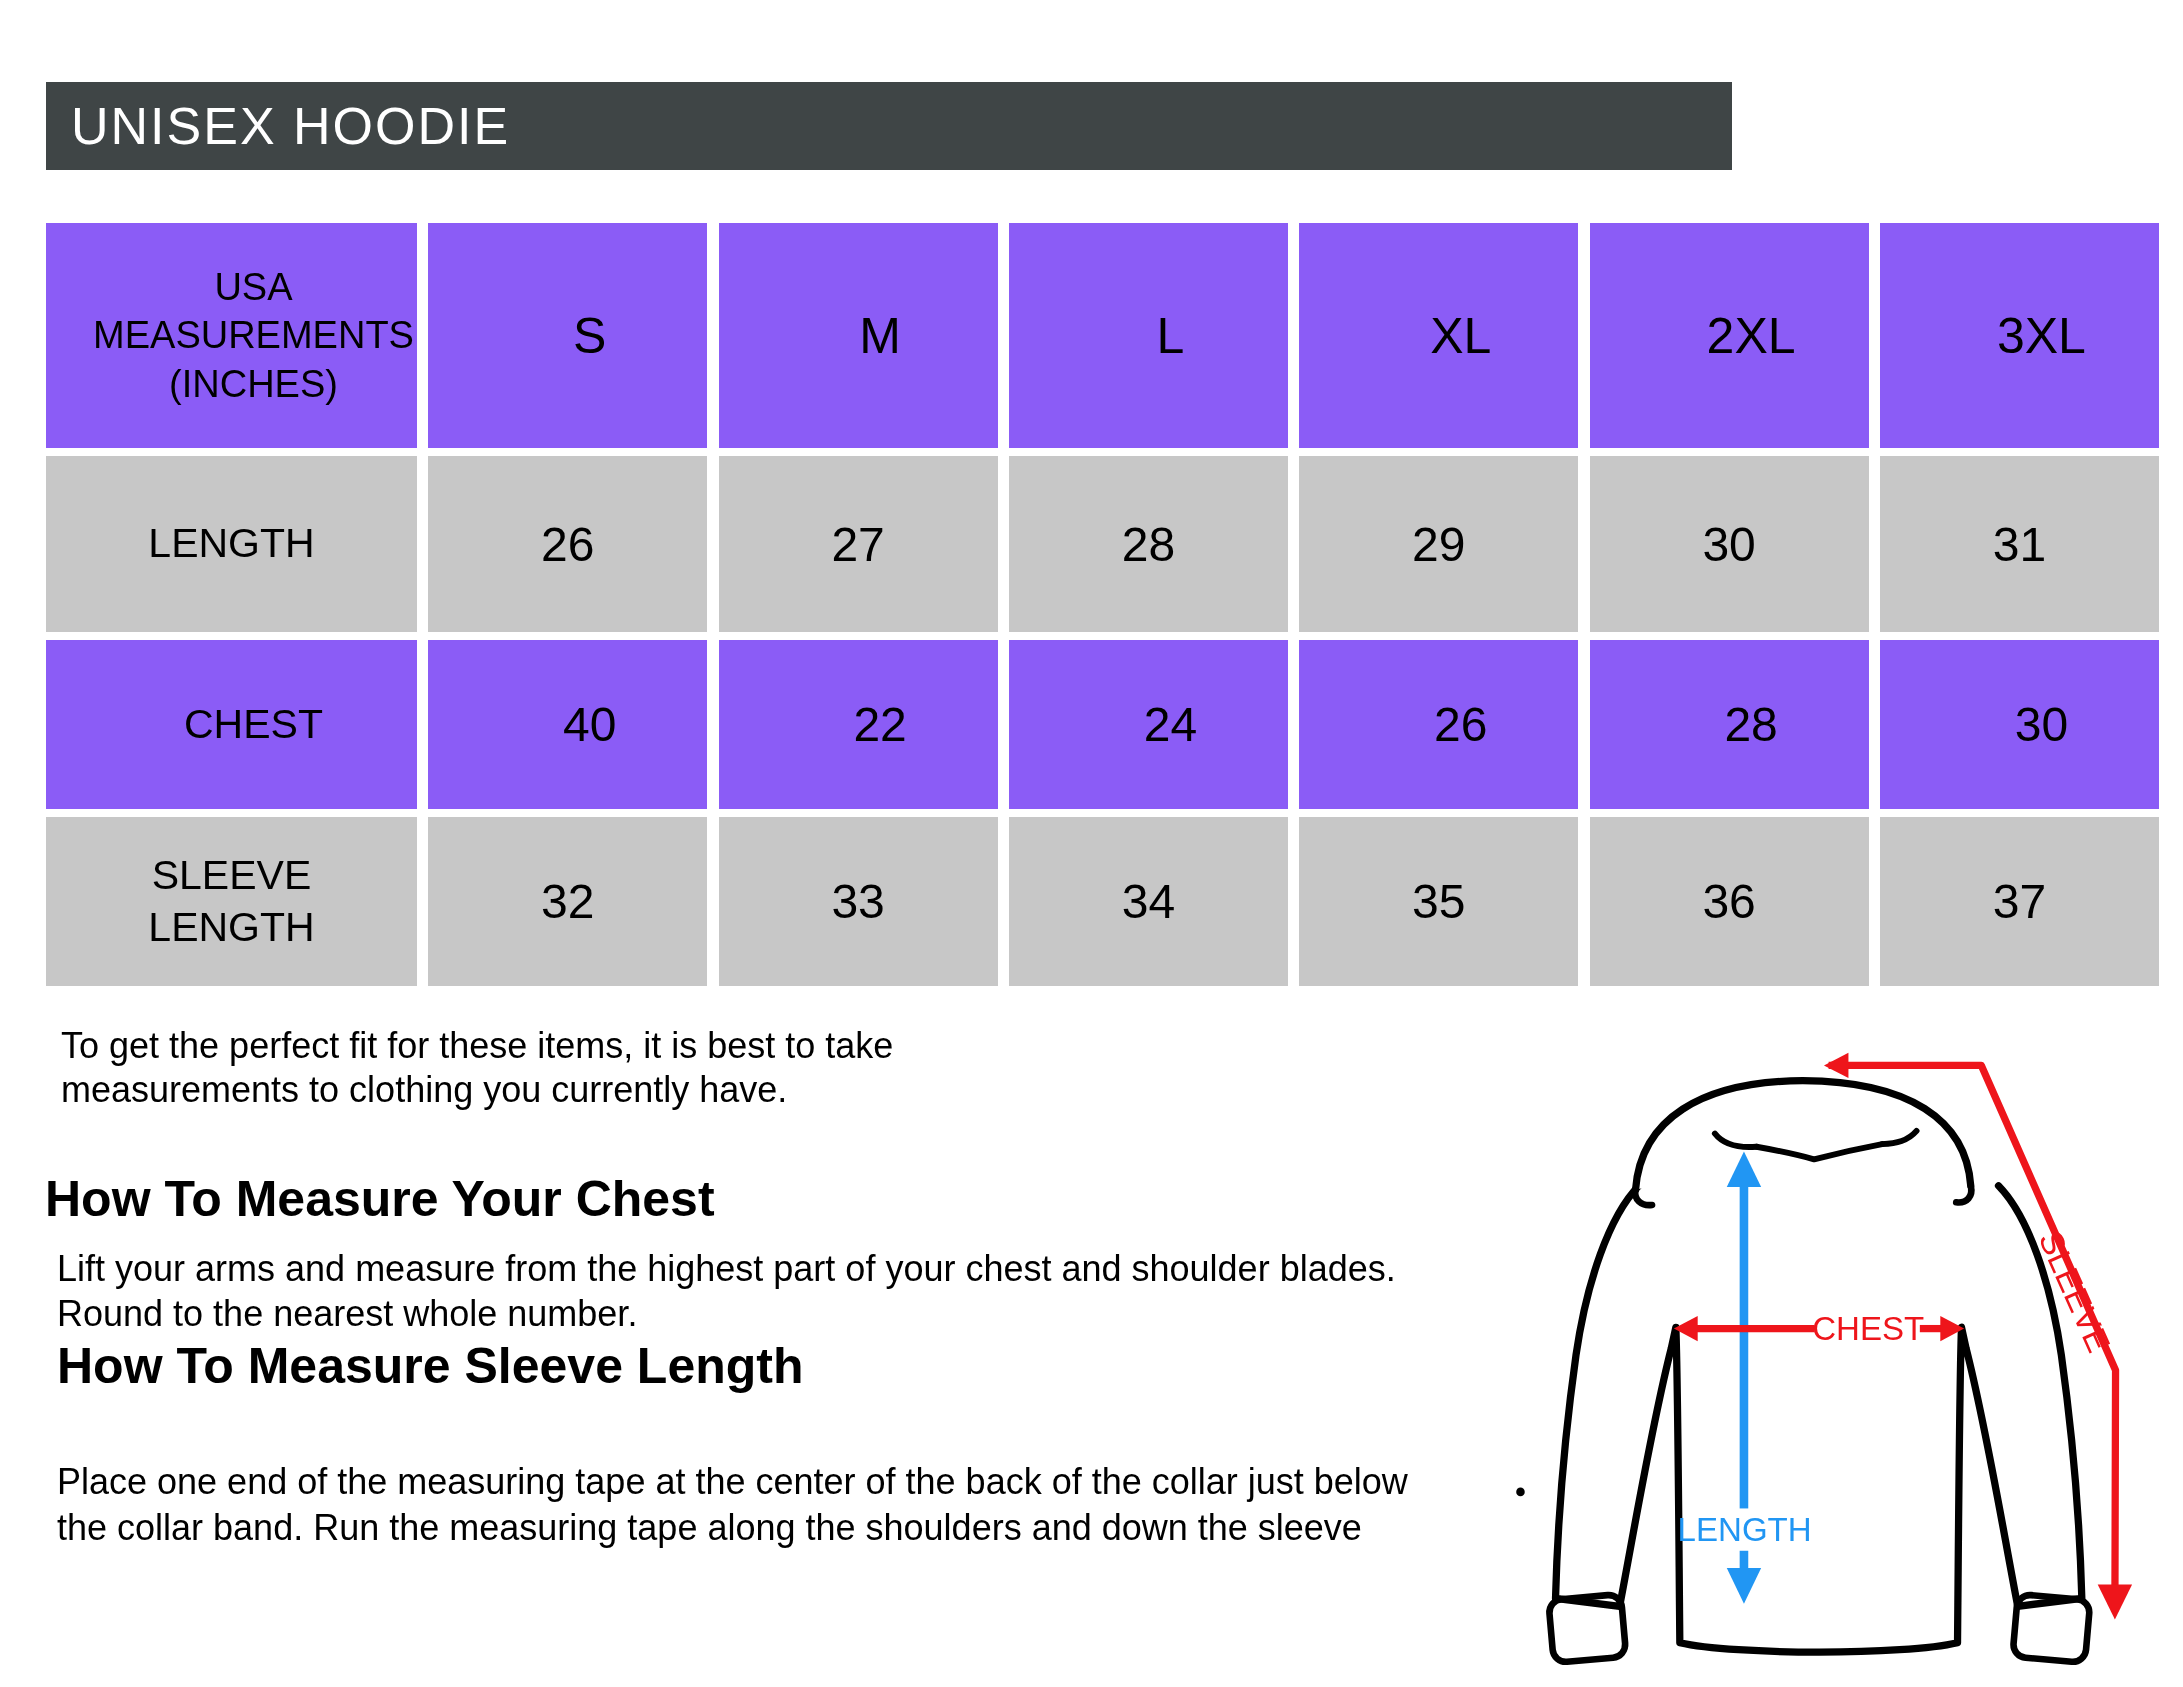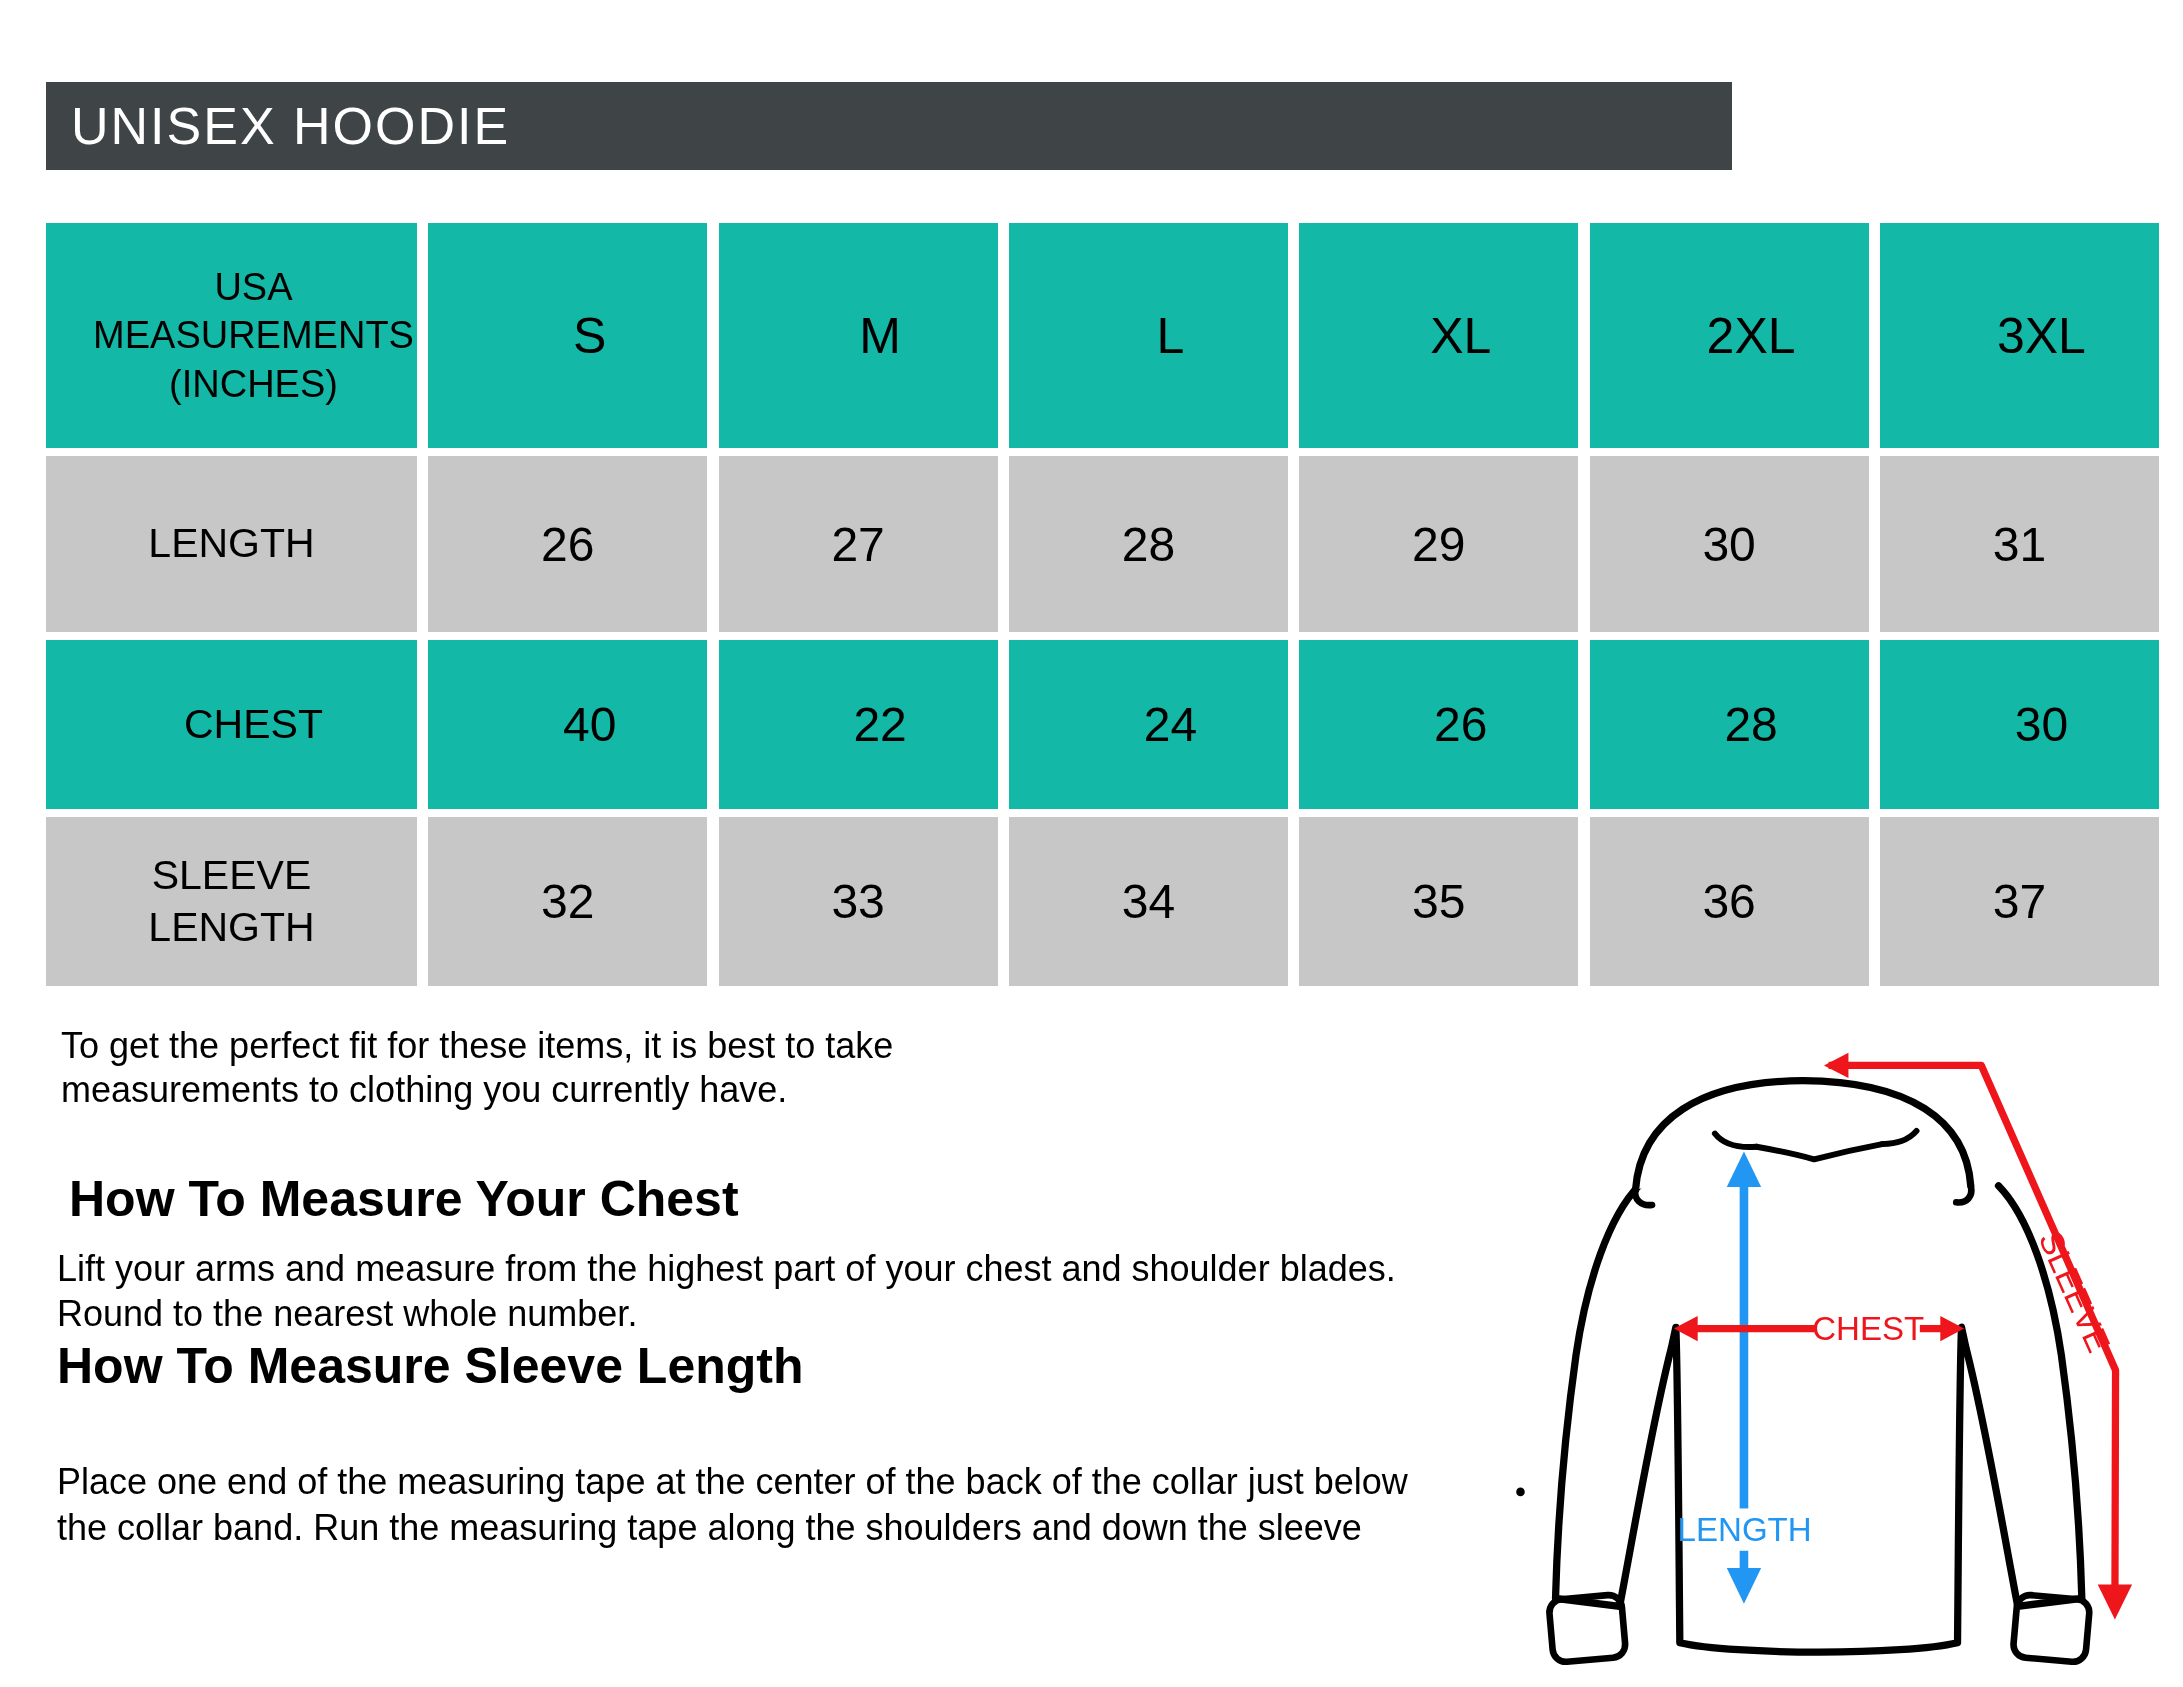--- a/index.html
+++ b/index.html
@@ -11,30 +11,30 @@
   
   .titlebar{left:46px;top:82px;width:1686px;height:88px;background:#3f4546;}
   .titlebar .t{line-height:88px;padding-left:25px;color:#fff;font-size:52px;letter-spacing:2px;}
 
   
   .size-table{left:46px;top:223px;width:2113px;display:grid;
               grid-template-columns:371px repeat(6,1fr);
               grid-template-rows:225px 176px 169px 169px;
               column-gap:11.2px;row-gap:8px;}
   .cell{display:flex;align-items:center;justify-content:center;text-align:center;}
-  .dark{background:#14b8a6;padding-left:44px;}
+  .dark{background:#8b5cf6;padding-left:44px;}
   .light{background:#c7c7c7;}
   .corner{font-size:38px;line-height:1.28;}
   .sizehdr{font-size:50px;}
   .rowlabel{font-size:41px;line-height:1.25;}
   .val{font-size:48px;}
 
   
   .intro{left:61px;top:1024px;font-size:36px;line-height:44px;}
-  .h1a{left:69px;top:1170px;font-size:50px;font-weight:bold;}
+  .h1a{left:45px;top:1170px;font-size:50px;font-weight:bold;}
   .p1a{left:57px;top:1239px;font-size:36px;line-height:45px;margin-top:7px;}
   .h2a{left:57px;top:1337px;font-size:50px;font-weight:bold;}
   .p2a{left:57px;top:1459px;font-size:36px;line-height:46px;}
 
   
   .diagram{left:1416px;top:953px;width:767px;height:734px;}
   svg text{font-family:"Liberation Sans", sans-serif;}
 </style>
 </head>
 <body>

